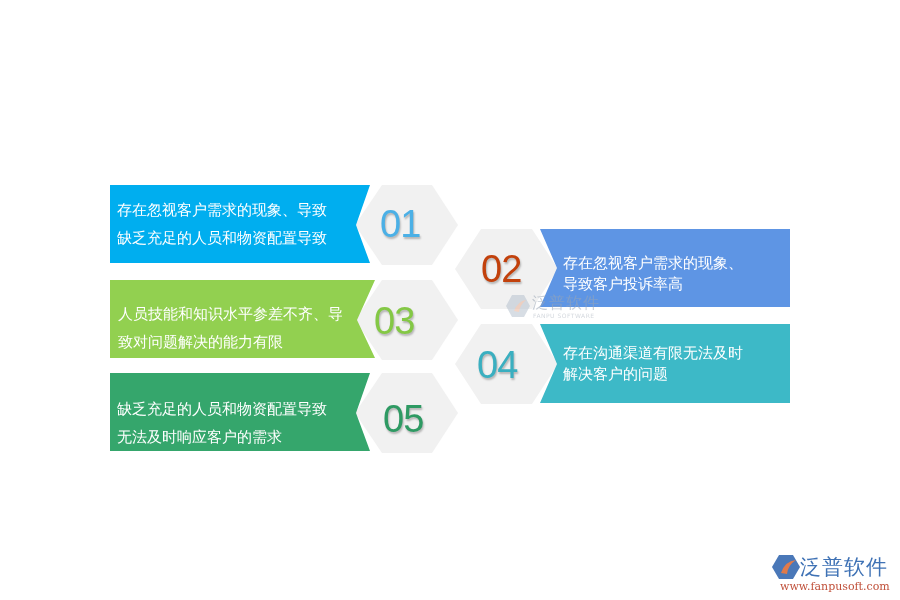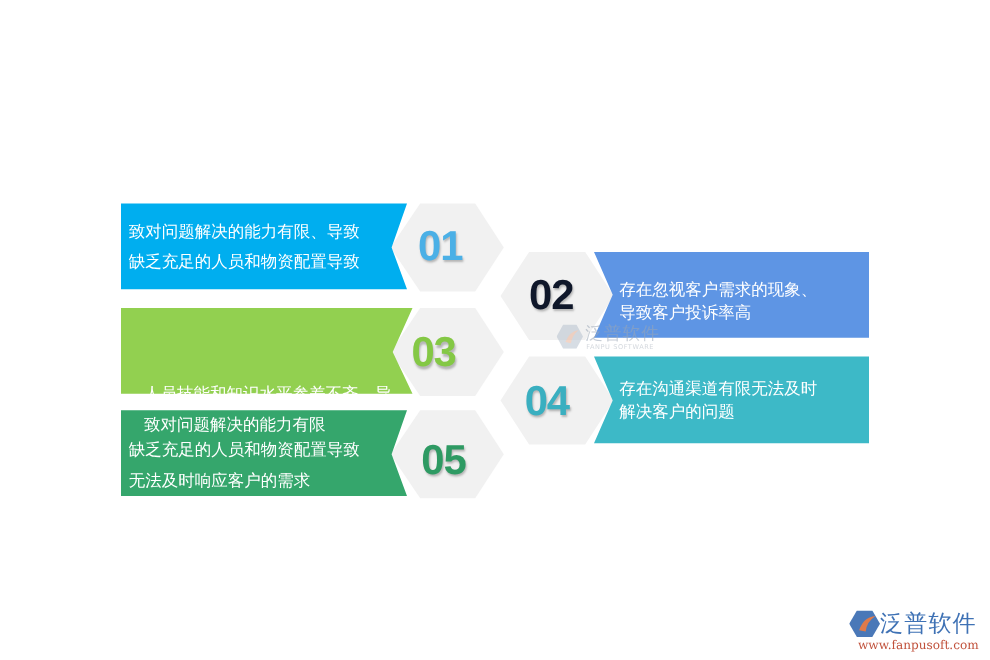--- a/index.html
+++ b/index.html
@@ -1,20 +1,20 @@
 <!DOCTYPE html>
 <html><head>
 <meta charset="utf-8">
 <style>
   html, body { margin:0; padding:0; }
   body { width:900px; height:600px; background:#ffffff; position:relative; overflow:hidden;
          font-family:"DejaVu Sans", "Liberation Sans", sans-serif; }
   .layer { position:absolute; left:0; top:0; width:900px; height:600px; }
   .box { position:absolute; color:#ffffff; font-size:15px; line-height:28px; box-sizing:border-box; }
-  .num { position:absolute; font-family:"Liberation Sans", sans-serif; font-size:38px; font-weight:bold;
+  .num { position:absolute; font-family:"Liberation Sans", sans-serif; font-size:38px; font-weight:normal;
          text-shadow: 1px 2px 2px rgba(0,0,0,0.25); letter-spacing:-1px; }
   .wm { position:absolute; left:506px; top:295px; width:100px; height:28px; opacity:0.55; }
   .wm .wm-cn { position:absolute; left:26px; top:-2px; font-size:16px; color:#9aa6b5; letter-spacing:1px; }
   .wm .wm-en { position:absolute; left:27px; top:17px; font-size:6px; color:#b0b8c2; letter-spacing:0.5px; }
   .logo { position:absolute; left:770px; top:553px; width:125px; height:44px; }
   .logo .logo-cn { position:absolute; left:30px; top:0px; font-size:21px; color:#3f72b5; letter-spacing:1px; }
   .logo .logo-url { position:absolute; left:10px; top:27px; font-size:11px; color:#c0503a; font-family:"DejaVu Serif", serif; }
 </style>
 </head>
 <body>
@@ -31,34 +31,34 @@
   <polygon points="110,280 375,280 357,320 375,358 110,358" fill="#92D050"></polygon>
 
   <polygon points="455,364 481,324 532,324 558,364 532,404 481,404" fill="#F1F1F1"></polygon>
   <polygon points="540,324 790,324 790,403 540,403 557,364" fill="#3DB9C7"></polygon>
 
   <polygon points="355,413 382,373 432,373 458,413 432,453 382,453" fill="#F1F1F1"></polygon>
   <polygon points="110,373 370,373 356,413 370,451 110,451" fill="#35A66C"></polygon>
 </svg>
 
 <div class="num" style="left:380px; top:203px; color:#4BB0E6;">01</div>
-<div class="num" style="left:481px; top:248px; color:#0f172a;text-align:right;">02</div>
+<div class="num" style="left:481px; top:248px; color:#c2410c;text-align:right;">02</div>
 <div class="num" style="left:374px; top:300px; color:#84C845;">03</div>
 <div class="num" style="left:477px; top:344px; color:#3AAFC0;">04</div>
 <div class="num" style="left:383px; top:398px; color:#2E9A63;">05</div>
 
 <div class="box" style="left:117px; top:196px;">
-  <div>致对问题解决的能力有限、导致</div>
+  <div>存在忽视客户需求的现象、导致</div>
   <div>缺乏充足的人员和物资配置导致</div>
 </div>
 <div class="box" style="left:563px; top:253px; line-height:21px;">
   <div>存在忽视客户需求的现象、</div>
   <div>导致客户投诉率高</div>
 </div>
-<div class="box" style="left:131px; top:300px;margin-top:44px;">
+<div class="box" style="left:118px; top:300px;">
   <div>人员技能和知识水平参差不齐、导</div>
   <div>致对问题解决的能力有限</div>
 </div>
 <div class="box" style="left:563px; top:343px; line-height:21px;">
   <div>存在沟通渠道有限无法及时</div>
   <div>解决客户的问题</div>
 </div>
 <div class="box" style="left:117px; top:395px;">
   <div>缺乏充足的人员和物资配置导致</div>
   <div>无法及时响应客户的需求</div>

